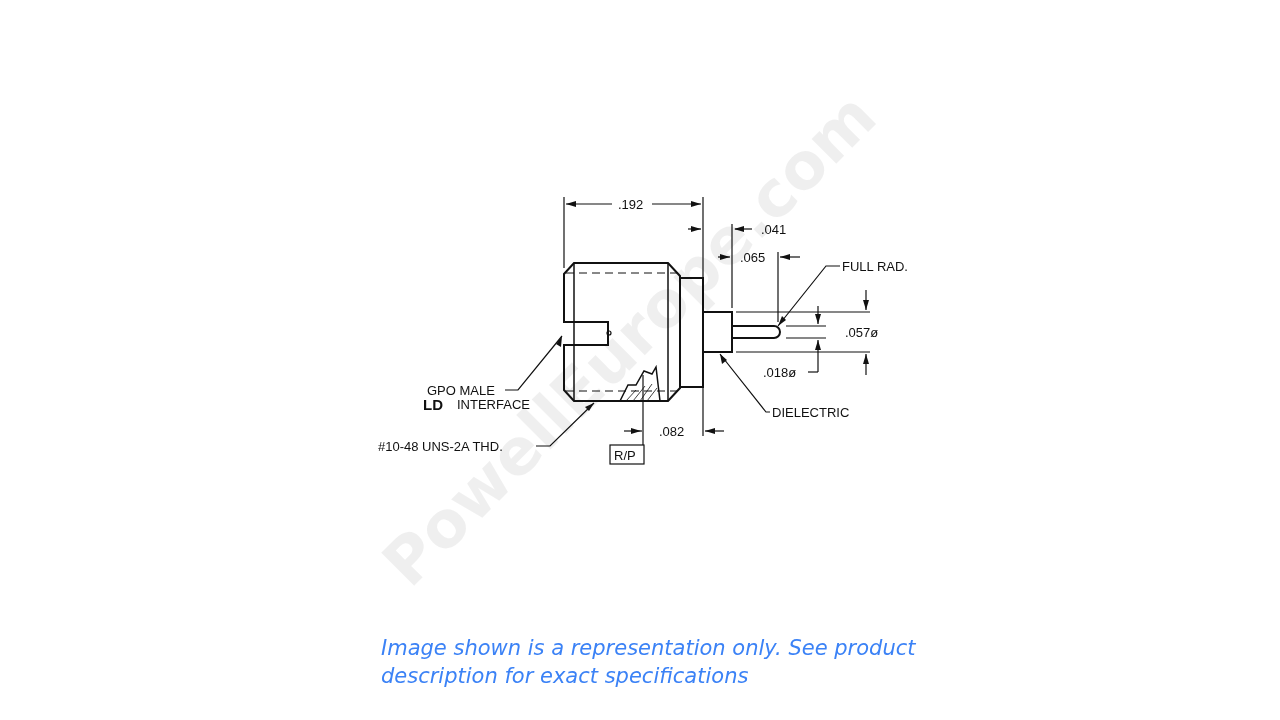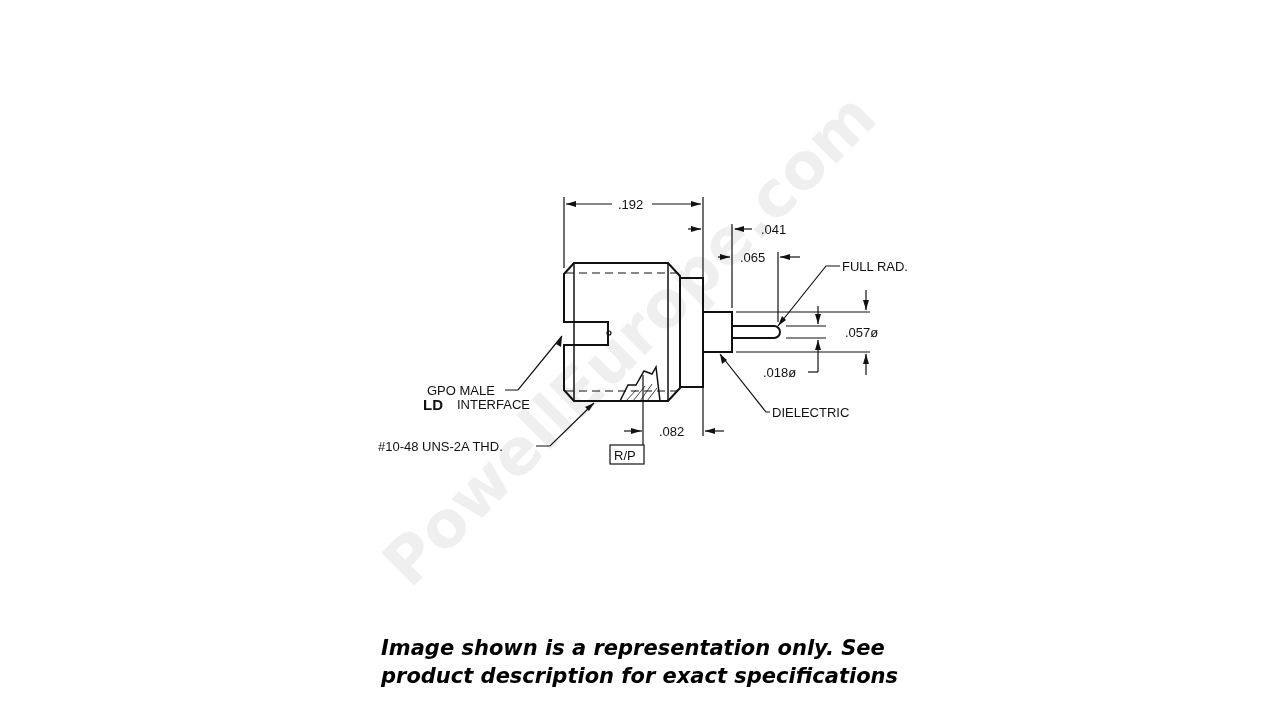--- a/index.html
+++ b/index.html
@@ -1,21 +1,21 @@
 <!DOCTYPE html>
 <html><head>
 <meta charset="utf-8">
 <style>
   html,body{margin:0;padding:0;background:#ffffff;}
   body{width:1280px;height:720px;position:relative;overflow:hidden;font-family:"Liberation Sans",sans-serif;}
   #drawing{position:absolute;left:0;top:0;width:1280px;height:720px;}
   .lbl{font-family:"Liberation Sans",sans-serif;font-size:13px;fill:#111;}
   .lbl-bold{font-family:"Liberation Sans",sans-serif;font-size:15px;font-weight:bold;fill:#111;}
   .wm{font-family:"DejaVu Sans",sans-serif;font-size:64px;font-weight:bold;fill:#000;opacity:0.06;}
-  #disclaimer{position:absolute;left:381px;top:634px;width:560px;font-family:"DejaVu Sans",sans-serif;font-style:italic;font-size:21px;line-height:28px;color:#000000;font-weight:bold;}
+  #disclaimer{position:absolute;left:381px;top:634px;width:560px;font-family:"DejaVu Sans",sans-serif;font-style:italic;font-size:21px;line-height:28px;color:#3b82f6;}
 </style>
 </head>
 <body>
 
 <svg id="drawing" viewBox="0 0 1280 720" xmlns="http://www.w3.org/2000/svg">
 
   <text class="wm" transform="translate(410,590) rotate(-45)">PowellEurope.com</text>
 
   <g stroke="#111" fill="none" stroke-width="2">
 

